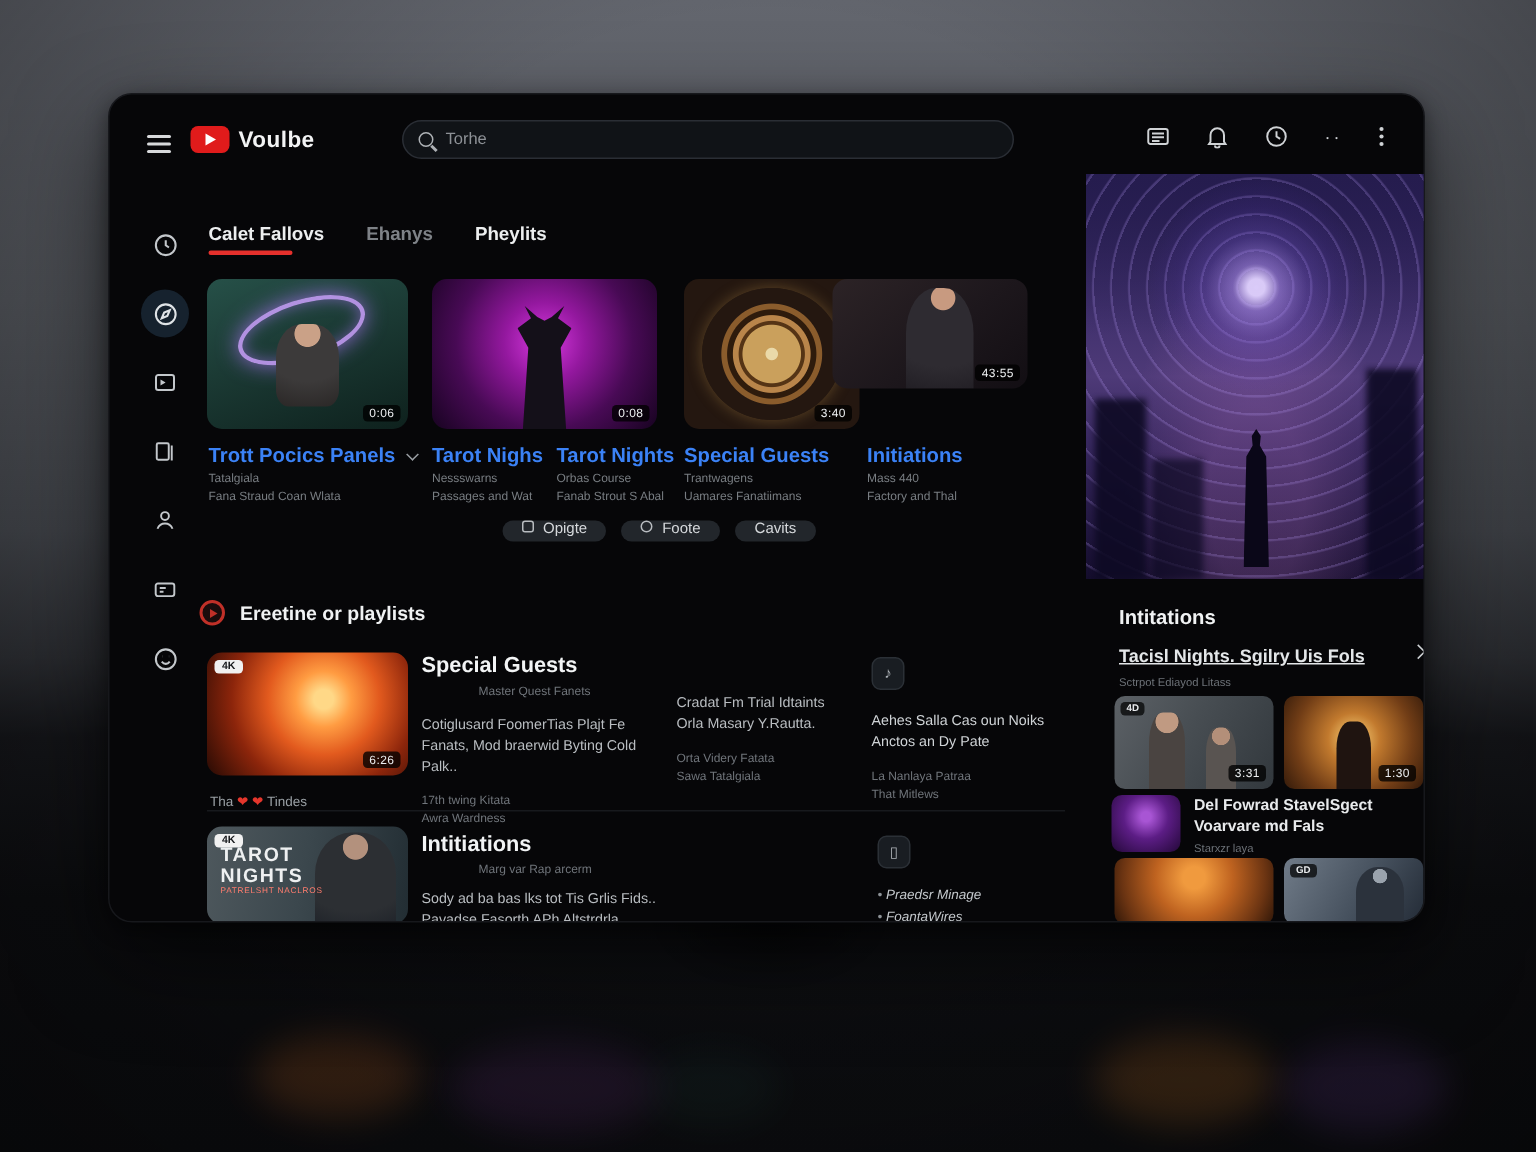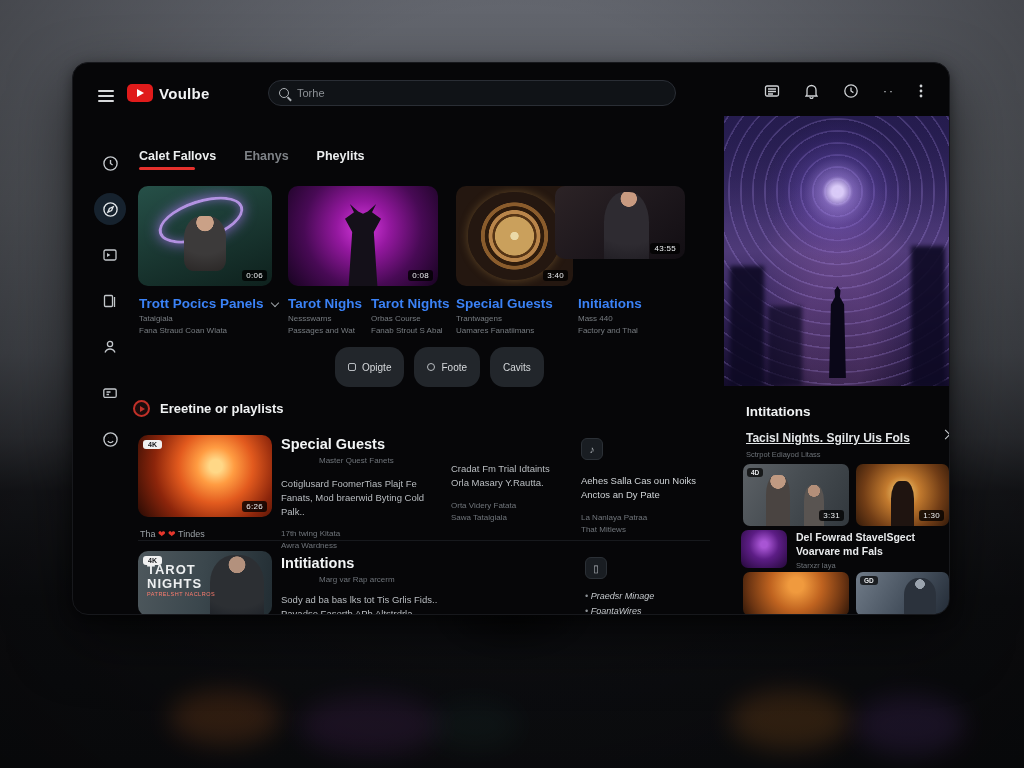--- a/index.html
+++ b/index.html
@@ -67,21 +67,21 @@
     background:radial-gradient(circle at 55% 10%, #c89a80 0 12%, #2e2b31 13% 70%, #221f25 100%); border-radius:45% 45% 0 0; }
 
   
   .card-title { font-size:13.5px; font-weight:bold; color:#3b82f6; white-space:nowrap; }
   .card-sub { font-size:8px; color:#787d82; margin-top:3px; white-space:nowrap; }
   .chev-d { display:inline-block; width:6px; height:6px; border-right:1.5px solid #9ba0a5; border-bottom:1.5px solid #9ba0a5; transform:rotate(45deg); margin-left:8px; vertical-align:2px; }
   .chev-r { display:inline-block; width:7px; height:7px; border-right:1.5px solid #cdd1d4; border-bottom:1.5px solid #cdd1d4; transform:rotate(-45deg); }
 
   
   .chips { position:absolute; left:262px; top:284px; display:flex; gap:10px; }
-  .chip { background:#22262b; border-radius:14px; height:40px; padding:0 13px; display:flex; align-items:center; gap:6px;
+  .chip { background:#22262b; border-radius:14px; height:14px; padding:0 13px; display:flex; gap:6px;
     font-size:10px; color:#d5d8db; }
   .chip .sq { width:8px; height:8px; border:1.5px solid #b8bcc0; border-radius:2px; }
   .chip .ci { width:8px; height:8px; border:1.5px solid #b8bcc0; border-radius:50%; }
 
   
   .sec-head { position:absolute; left:60px; top:337px; display:flex; align-items:center; gap:10px; }
   .sec-ico { width:17px; height:17px; border-radius:50%; border:2px solid #c03028; position:relative; background:#1a0c0c; }
   .sec-ico::after { content:""; position:absolute; left:5px; top:4px; width:0; height:0;
     border-left:5px solid #c03028; border-top:3px solid transparent; border-bottom:3px solid transparent; }
   .sec-title { font-size:13px; font-weight:bold; color:#f0f2f3; }

